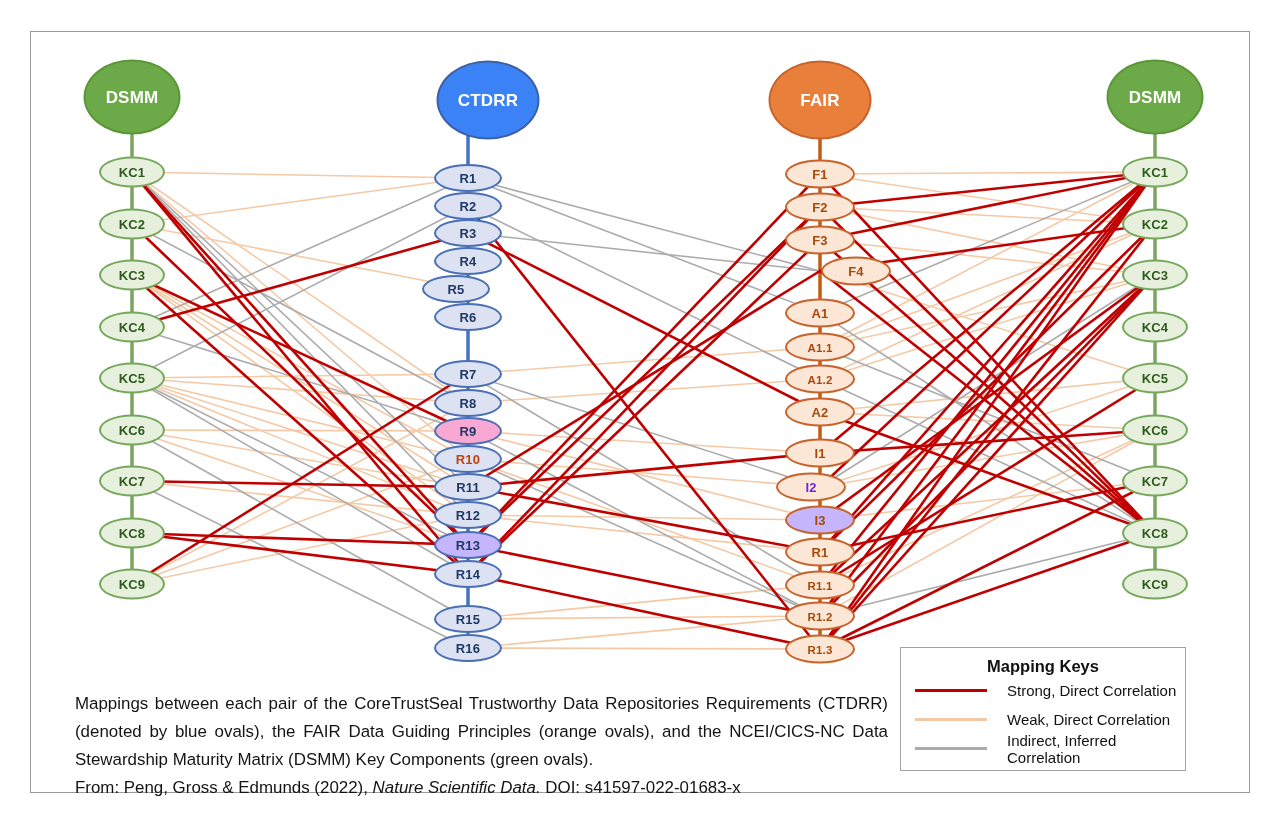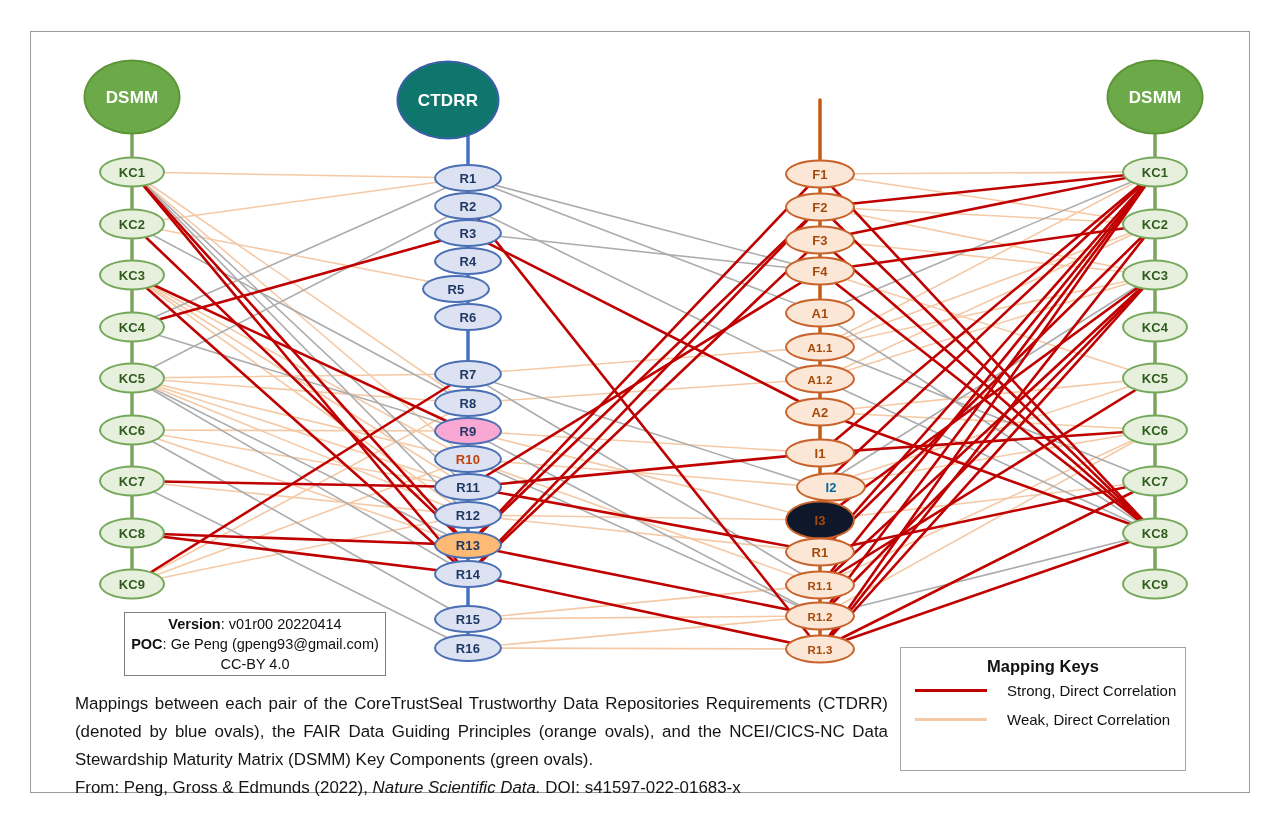--- a/index.html
+++ b/index.html
@@ -167,79 +167,79 @@
       <div class="oval hdr" style="left: 132px; top: 97px; width: 97px; height: 75px; background: rgb(108, 169, 73); border: 2px solid rgb(93, 150, 56); color: rgb(255, 255, 255);">DSMM</div>
       <div class="oval lbl" style="left: 132px; top: 172px; width: 66px; height: 31px; background: rgb(230, 240, 221); border: 2px solid rgb(118, 168, 91); color: rgb(47, 91, 29);">KC1</div>
       <div class="oval lbl" style="left: 132px; top: 224px; width: 66px; height: 31px; background: rgb(230, 240, 221); border: 2px solid rgb(118, 168, 91); color: rgb(47, 91, 29);">KC2</div>
       <div class="oval lbl" style="left: 132px; top: 275px; width: 66px; height: 31px; background: rgb(230, 240, 221); border: 2px solid rgb(118, 168, 91); color: rgb(47, 91, 29);">KC3</div>
       <div class="oval lbl" style="left: 132px; top: 327px; width: 66px; height: 31px; background: rgb(230, 240, 221); border: 2px solid rgb(118, 168, 91); color: rgb(47, 91, 29);">KC4</div>
       <div class="oval lbl" style="left: 132px; top: 378px; width: 66px; height: 31px; background: rgb(230, 240, 221); border: 2px solid rgb(118, 168, 91); color: rgb(47, 91, 29);">KC5</div>
       <div class="oval lbl" style="left: 132px; top: 430px; width: 66px; height: 31px; background: rgb(230, 240, 221); border: 2px solid rgb(118, 168, 91); color: rgb(47, 91, 29);">KC6</div>
       <div class="oval lbl" style="left: 132px; top: 481px; width: 66px; height: 31px; background: rgb(230, 240, 221); border: 2px solid rgb(118, 168, 91); color: rgb(47, 91, 29);">KC7</div>
       <div class="oval lbl" style="left: 132px; top: 533px; width: 66px; height: 31px; background: rgb(230, 240, 221); border: 2px solid rgb(118, 168, 91); color: rgb(47, 91, 29);">KC8</div>
       <div class="oval lbl" style="left: 132px; top: 584px; width: 66px; height: 31px; background: rgb(230, 240, 221); border: 2px solid rgb(118, 168, 91); color: rgb(47, 91, 29);">KC9</div>
-      <div class="oval hdr" style="left: 448px; top: 100px; width: 103px; height: 79px; background: #0f766e; border: 2px solid rgb(60, 96, 166); color: rgb(255, 255, 255);">CTDRR</div>
+      <div class="oval hdr" style="left: 488px; top: 100px; width: 103px; height: 79px; background: #3b82f6; border: 2px solid rgb(60, 96, 166); color: rgb(255, 255, 255);">CTDRR</div>
       <div class="oval lbl" style="left: 468px; top: 178px; width: 68px; height: 28px; background: rgb(220, 226, 242); border: 2px solid rgb(74, 111, 181); color: rgb(31, 56, 100);">R1</div>
       <div class="oval lbl" style="left: 468px; top: 206px; width: 68px; height: 28px; background: rgb(220, 226, 242); border: 2px solid rgb(74, 111, 181); color: rgb(31, 56, 100);">R2</div>
       <div class="oval lbl" style="left: 468px; top: 233px; width: 68px; height: 28px; background: rgb(220, 226, 242); border: 2px solid rgb(74, 111, 181); color: rgb(31, 56, 100);">R3</div>
       <div class="oval lbl" style="left: 468px; top: 261px; width: 68px; height: 28px; background: rgb(220, 226, 242); border: 2px solid rgb(74, 111, 181); color: rgb(31, 56, 100);">R4</div>
       <div class="oval lbl" style="left: 456px; top: 289px; width: 68px; height: 28px; background: rgb(220, 226, 242); border: 2px solid rgb(74, 111, 181); color: rgb(31, 56, 100);">R5</div>
       <div class="oval lbl" style="left: 468px; top: 317px; width: 68px; height: 28px; background: rgb(220, 226, 242); border: 2px solid rgb(74, 111, 181); color: rgb(31, 56, 100);">R6</div>
       <div class="oval lbl" style="left: 468px; top: 374px; width: 68px; height: 28px; background: rgb(220, 226, 242); border: 2px solid rgb(74, 111, 181); color: rgb(31, 56, 100);">R7</div>
       <div class="oval lbl" style="left: 468px; top: 403px; width: 68px; height: 28px; background: rgb(220, 226, 242); border: 2px solid rgb(74, 111, 181); color: rgb(31, 56, 100);">R8</div>
       <div class="oval lbl" style="left: 468px; top: 431px; width: 68px; height: 28px; background: #f9a8d4; border: 2px solid rgb(74, 111, 181); color: rgb(31, 56, 100);">R9</div>
       <div class="oval lbl" style="left: 468px; top: 459px; width: 68px; height: 28px; background: rgb(220, 226, 242); border: 2px solid rgb(74, 111, 181); color: #c2410c;">R10</div>
       <div class="oval lbl" style="left: 468px; top: 487px; width: 68px; height: 28px; background: rgb(220, 226, 242); border: 2px solid rgb(74, 111, 181); color: rgb(31, 56, 100);">R11</div>
       <div class="oval lbl" style="left: 468px; top: 515px; width: 68px; height: 28px; background: rgb(220, 226, 242); border: 2px solid rgb(74, 111, 181); color: rgb(31, 56, 100);">R12</div>
-      <div class="oval lbl" style="left: 468px; top: 545px; width: 68px; height: 28px; background: #fdba74; border: 2px solid rgb(74, 111, 181); color: rgb(31, 56, 100);">R13</div>
+      <div class="oval lbl" style="left: 468px; top: 545px; width: 68px; height: 28px; background: #c4b5fd; border: 2px solid rgb(74, 111, 181); color: rgb(31, 56, 100);">R13</div>
       <div class="oval lbl" style="left: 468px; top: 574px; width: 68px; height: 28px; background: rgb(220, 226, 242); border: 2px solid rgb(74, 111, 181); color: rgb(31, 56, 100);">R14</div>
       <div class="oval lbl" style="left: 468px; top: 619px; width: 68px; height: 28px; background: rgb(220, 226, 242); border: 2px solid rgb(74, 111, 181); color: rgb(31, 56, 100);">R15</div>
       <div class="oval lbl" style="left: 468px; top: 648px; width: 68px; height: 28px; background: rgb(220, 226, 242); border: 2px solid rgb(74, 111, 181); color: rgb(31, 56, 100);">R16</div>
+      <div class="oval hdr" style="left: 820px; top: 100px; width: 103px; height: 79px; background: rgb(232, 128, 60); border: 2px solid rgb(201, 99, 43); color: rgb(255, 255, 255);">FAIR</div>
       <div class="oval lbl" style="left: 820px; top: 174px; width: 70px; height: 29px; background: rgb(252, 231, 214); border: 2px solid rgb(201, 99, 43); color: rgb(166, 74, 11);">F1</div>
       <div class="oval lbl" style="left: 820px; top: 207px; width: 70px; height: 29px; background: rgb(252, 231, 214); border: 2px solid rgb(201, 99, 43); color: rgb(166, 74, 11);">F2</div>
       <div class="oval lbl" style="left: 820px; top: 240px; width: 70px; height: 29px; background: rgb(252, 231, 214); border: 2px solid rgb(201, 99, 43); color: rgb(166, 74, 11);">F3</div>
-      <div class="oval lbl" style="left: 820px; top: 271px; width: 70px; height: 29px; background: rgb(252, 231, 214); border: 2px solid rgb(201, 99, 43); color: rgb(166, 74, 11);">F4</div>
+      <div class="oval lbl" style="left: 856px; top: 271px; width: 70px; height: 29px; background: rgb(252, 231, 214); border: 2px solid rgb(201, 99, 43); color: rgb(166, 74, 11);">F4</div>
       <div class="oval lbl" style="left: 820px; top: 313px; width: 70px; height: 29px; background: rgb(252, 231, 214); border: 2px solid rgb(201, 99, 43); color: rgb(166, 74, 11);">A1</div>
       <div class="oval lbl-sm" style="left: 820px; top: 347px; width: 70px; height: 29px; background: rgb(252, 231, 214); border: 2px solid rgb(201, 99, 43); color: rgb(166, 74, 11);">A1.1</div>
       <div class="oval lbl-sm" style="left: 820px; top: 379px; width: 70px; height: 29px; background: rgb(252, 231, 214); border: 2px solid rgb(201, 99, 43); color: rgb(166, 74, 11);">A1.2</div>
       <div class="oval lbl" style="left: 820px; top: 412px; width: 70px; height: 29px; background: rgb(252, 231, 214); border: 2px solid rgb(201, 99, 43); color: rgb(166, 74, 11);">A2</div>
       <div class="oval lbl" style="left: 820px; top: 453px; width: 70px; height: 29px; background: rgb(252, 231, 214); border: 2px solid rgb(201, 99, 43); color: rgb(166, 74, 11);">I1</div>
-      <div class="oval lbl" style="left: 831px; top: 487px; width: 70px; height: 29px; background: rgb(252, 231, 214); border: 2px solid rgb(201, 99, 43); color: #0369a1;">I2</div>
-      <div class="oval lbl" style="left: 820px; top: 520px; width: 70px; height: 39px; background: #0f172a; border: 2px solid rgb(201, 99, 43); color: rgb(166, 74, 11);">I3</div>
+      <div class="oval lbl" style="left: 811px; top: 487px; width: 70px; height: 29px; background: rgb(252, 231, 214); border: 2px solid rgb(201, 99, 43); color: #6d28d9;">I2</div>
+      <div class="oval lbl" style="left: 820px; top: 520px; width: 70px; height: 29px; background: #c4b5fd; border: 2px solid rgb(201, 99, 43); color: rgb(166, 74, 11);">I3</div>
       <div class="oval lbl" style="left: 820px; top: 552px; width: 70px; height: 29px; background: rgb(252, 231, 214); border: 2px solid rgb(201, 99, 43); color: rgb(166, 74, 11);">R1</div>
       <div class="oval lbl-sm" style="left: 820px; top: 585px; width: 70px; height: 29px; background: rgb(252, 231, 214); border: 2px solid rgb(201, 99, 43); color: rgb(166, 74, 11);">R1.1</div>
       <div class="oval lbl-sm" style="left: 820px; top: 616px; width: 70px; height: 29px; background: rgb(252, 231, 214); border: 2px solid rgb(201, 99, 43); color: rgb(166, 74, 11);">R1.2</div>
       <div class="oval lbl-sm" style="left: 820px; top: 649px; width: 70px; height: 29px; background: rgb(252, 231, 214); border: 2px solid rgb(201, 99, 43); color: rgb(166, 74, 11);">R1.3</div>
       <div class="oval hdr" style="left: 1155px; top: 97px; width: 97px; height: 75px; background: rgb(108, 169, 73); border: 2px solid rgb(93, 150, 56); color: rgb(255, 255, 255);">DSMM</div>
       <div class="oval lbl" style="left: 1155px; top: 172px; width: 66px; height: 31px; background: rgb(230, 240, 221); border: 2px solid rgb(118, 168, 91); color: rgb(47, 91, 29);">KC1</div>
       <div class="oval lbl" style="left: 1155px; top: 224px; width: 66px; height: 31px; background: rgb(230, 240, 221); border: 2px solid rgb(118, 168, 91); color: rgb(47, 91, 29);">KC2</div>
       <div class="oval lbl" style="left: 1155px; top: 275px; width: 66px; height: 31px; background: rgb(230, 240, 221); border: 2px solid rgb(118, 168, 91); color: rgb(47, 91, 29);">KC3</div>
       <div class="oval lbl" style="left: 1155px; top: 327px; width: 66px; height: 31px; background: rgb(230, 240, 221); border: 2px solid rgb(118, 168, 91); color: rgb(47, 91, 29);">KC4</div>
       <div class="oval lbl" style="left: 1155px; top: 378px; width: 66px; height: 31px; background: rgb(230, 240, 221); border: 2px solid rgb(118, 168, 91); color: rgb(47, 91, 29);">KC5</div>
       <div class="oval lbl" style="left: 1155px; top: 430px; width: 66px; height: 31px; background: rgb(230, 240, 221); border: 2px solid rgb(118, 168, 91); color: rgb(47, 91, 29);">KC6</div>
       <div class="oval lbl" style="left: 1155px; top: 481px; width: 66px; height: 31px; background: rgb(230, 240, 221); border: 2px solid rgb(118, 168, 91); color: rgb(47, 91, 29);">KC7</div>
       <div class="oval lbl" style="left: 1155px; top: 533px; width: 66px; height: 31px; background: rgb(230, 240, 221); border: 2px solid rgb(118, 168, 91); color: rgb(47, 91, 29);">KC8</div>
       <div class="oval lbl" style="left: 1155px; top: 584px; width: 66px; height: 31px; background: rgb(230, 240, 221); border: 2px solid rgb(118, 168, 91); color: rgb(47, 91, 29);">KC9</div>
     </div>
 
-  <div class="version-box">
-    <div><span class="bold">Version</span><span>: v01r00 20220414</span></div>
-    <div><span class="bold">POC</span><span>: Ge Peng (gpeng93@gmail.com)</span></div>
-    <div>CC-BY 4.0</div>
-  </div>
 
   <div class="caption">
     <div class="body">Mappings between each pair of the CoreTrustSeal Trustworthy Data Repositories Requirements (CTDRR) (denoted by blue ovals), the FAIR Data Guiding Principles (orange ovals), and the NCEI/CICS-NC Data Stewardship Maturity Matrix (DSMM) Key Components (green ovals).</div>
     <div class="from"><span>From: Peng, Gross &amp; Edmunds (2022), </span><span class="italic">Nature Scientific Data.</span><span> DOI: s41597-022-01683-x</span></div>
   </div>
 
   <div class="legend">
     <div class="legend-title">Mapping Keys</div>
     <div class="legend-row">
       <div class="legend-swatch" id="sw-strong" style="background: rgb(192, 0, 0); height: 3px;"></div>
       <div class="legend-label">Strong, Direct Correlation</div>
     </div>
     <div class="legend-row">
       <div class="legend-swatch" id="sw-weak" style="background: rgb(245, 201, 165);"></div>
       <div class="legend-label">Weak, Direct Correlation</div>
     </div>
+    <div class="legend-row">
+      <div class="legend-swatch" id="sw-indirect" style="background: rgb(172, 172, 172);"></div>
+      <div class="legend-label">Indirect, Inferred Correlation</div>
+    </div>
   </div>
 </div>
 
 </body></html>

